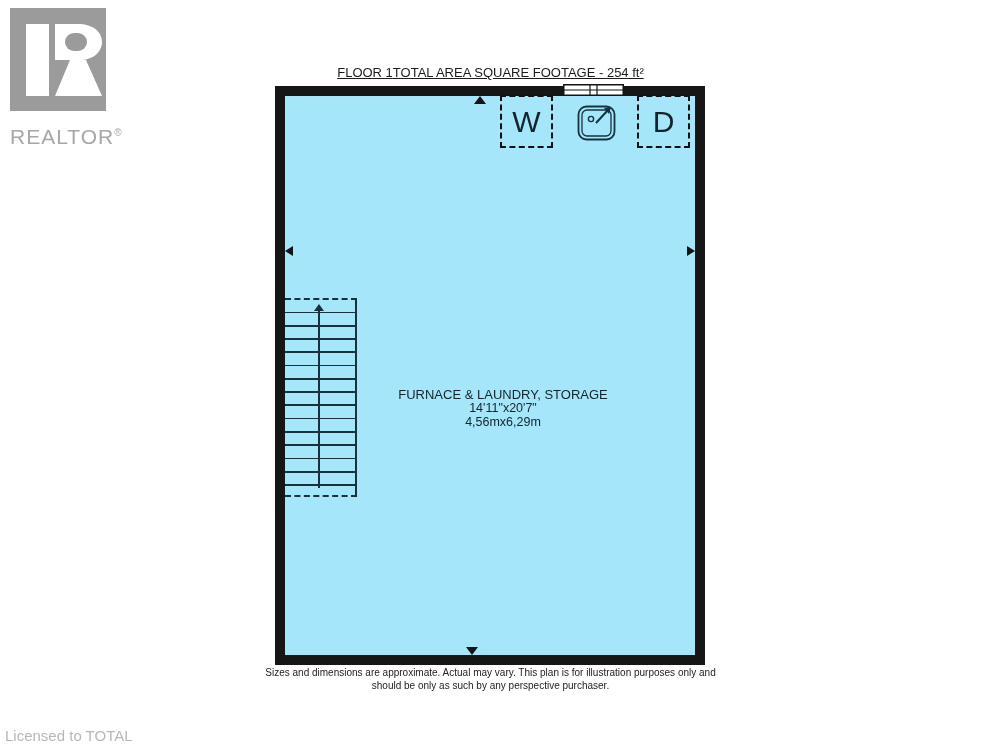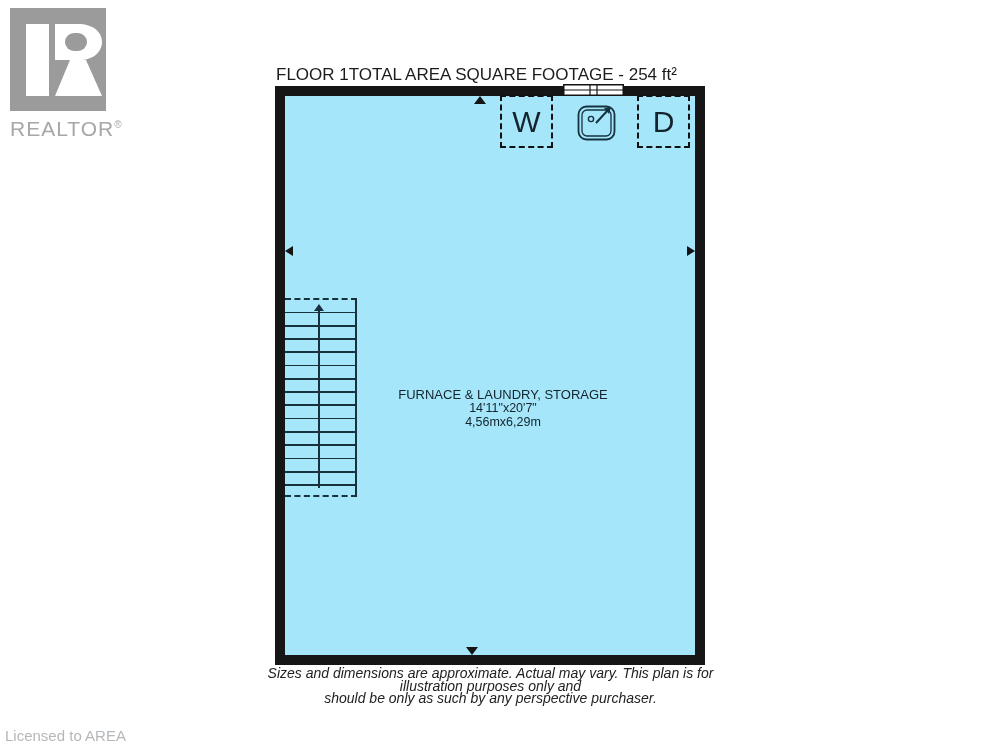--- a/index.html
+++ b/index.html
@@ -4,33 +4,33 @@
 <style>
   html,body{margin:0;padding:0;background:#ffffff;}
   .canvas{
     position:relative;width:1000px;height:754px;background:#ffffff;overflow:hidden;
     font-family:"Liberation Sans", sans-serif;color:#1a1a1a;
   }
 
   
   .logo{position:absolute;left:10px;top:8px;width:110px;}
   .logo-word{
-    margin-top:2px;font-size:21px;letter-spacing:1px;color:#a7a7a7;
+    margin-top:10px;font-size:21px;letter-spacing:1px;color:#a7a7a7;
     font-weight:400;white-space:nowrap;
   }
   .logo-reg{font-size:10px;vertical-align:super;color:#a7a7a7;}
   .licensed{
     position:absolute;left:5px;top:727px;font-size:15px;color:#b4b8bb;font-weight:400;
   }
 
   
   .plan-header{
     position:absolute;left:276px;top:65px;width:429px;
-    display:flex;justify-content:flex-start;align-items:baseline;
-    font-size:17px;color:#1c1c1c;
+    display:flex;justify-content:center;align-items:baseline;
+    font-size:13px;color:#1c1c1c;text-decoration:underline;
   }
 
   
   .plan{
     position:absolute;left:275px;top:86px;width:430px;height:579px;
     box-sizing:border-box;border:10px solid #161616;background:#a6e6fa;
   }
 
   
   .window{position:absolute;left:278px;top:-12px;}
@@ -71,21 +71,21 @@
   
   .room-label{
     position:absolute;left:18px;top:256px;width:400px;text-align:center;color:#13242c;
   }
   .room-name{font-size:13px;line-height:14px;margin-top:36px;}
   .room-dim{font-size:12.5px;line-height:13.5px;}
 
   
   .disclaimer{
     position:absolute;left:253px;top:667px;width:475px;text-align:center;
-    font-size:14px;line-height:12.5px;color:#222;font-style:italic;
+    font-size:10px;line-height:12.5px;color:#222;
   }
 </style>
 </head>
 <body>
 
 <div class="canvas">
 
   <div class="logo">
     <svg width="96" height="103" viewBox="0 0 96 103">
       <rect x="0" y="0" width="96" height="103" fill="#9b9b9b"></rect>
@@ -145,15 +145,15 @@
       <div class="room-dim">4,56mx6,29m</div>
     </div>
 
   </div>
 
   <div class="disclaimer">
     <div>Sizes and dimensions are approximate. Actual may vary. This plan is for illustration purposes only and</div>
     <div>should be only as such by any perspective purchaser.</div>
   </div>
 
-  <div class="licensed">Licensed to AREA</div>
+  <div class="licensed">Licensed to TOTAL</div>
 
 </div>
 
 </body></html>

